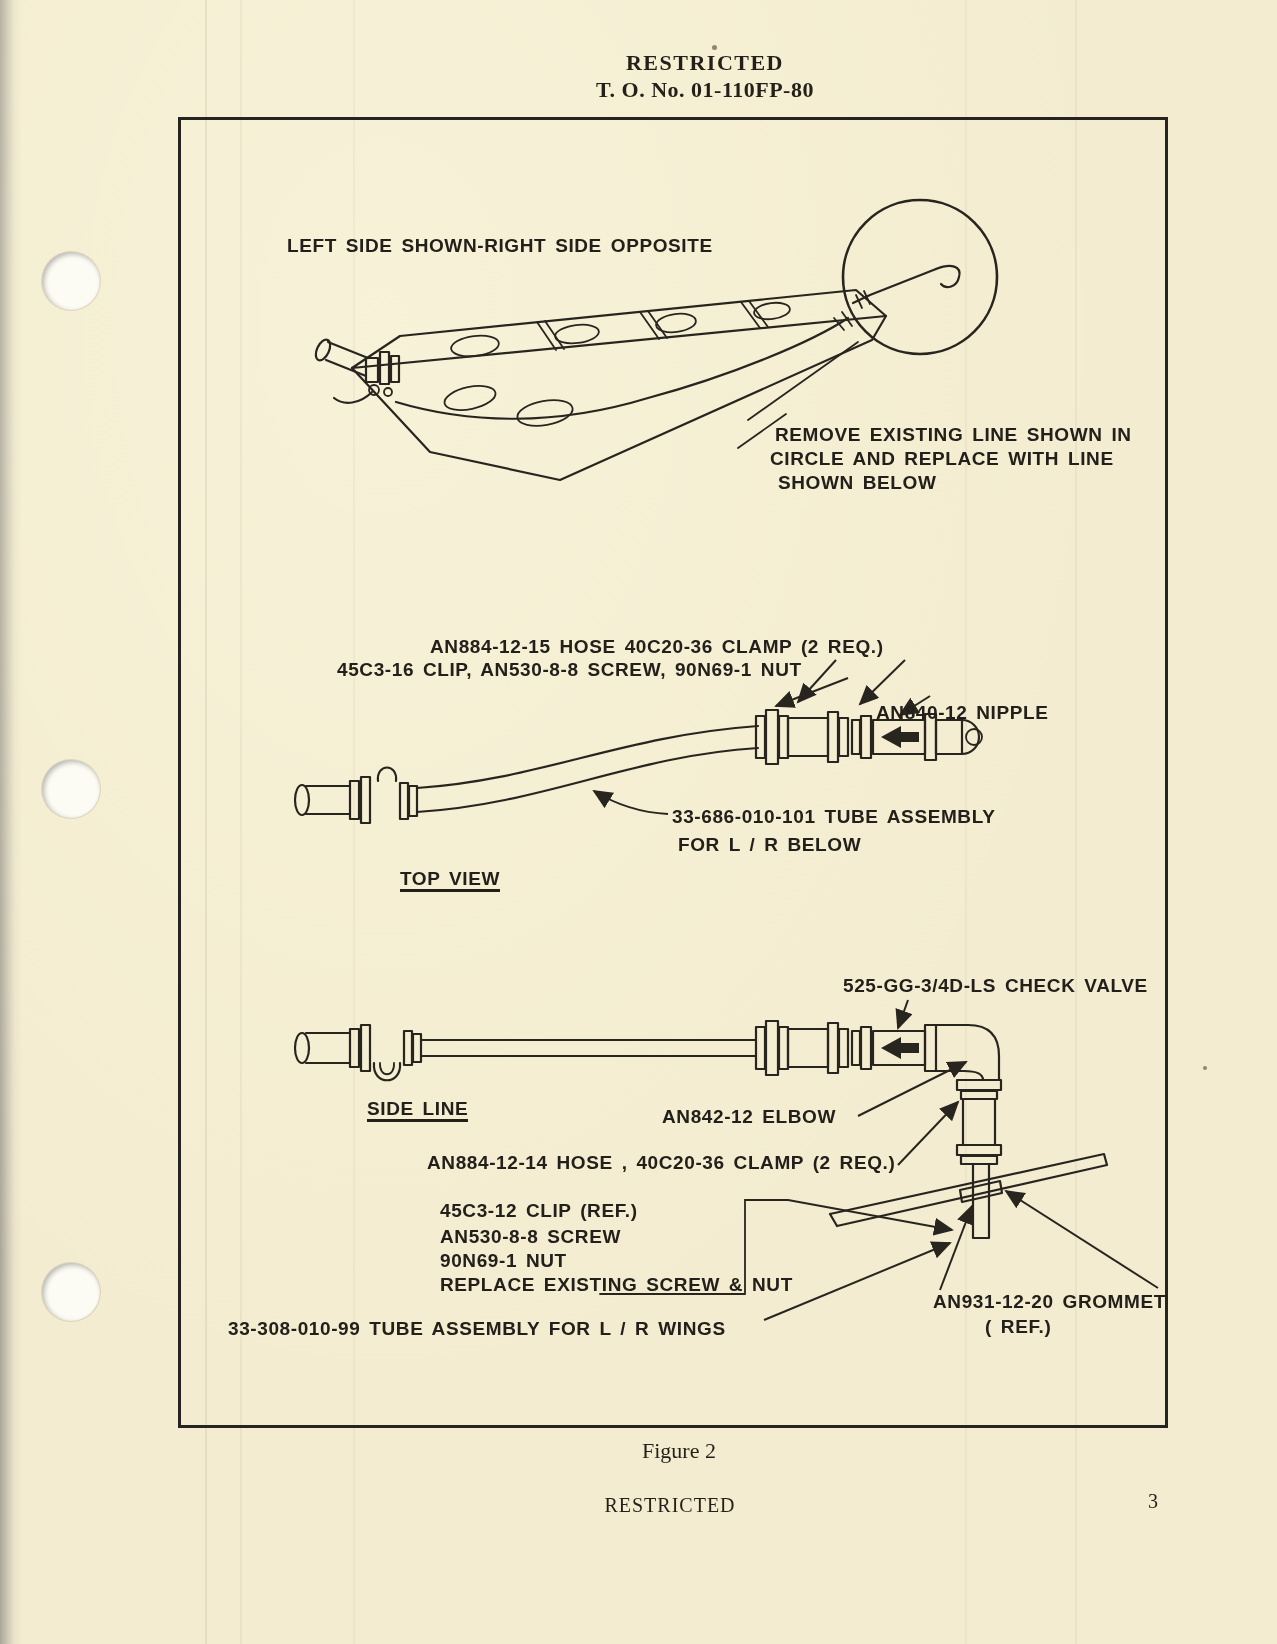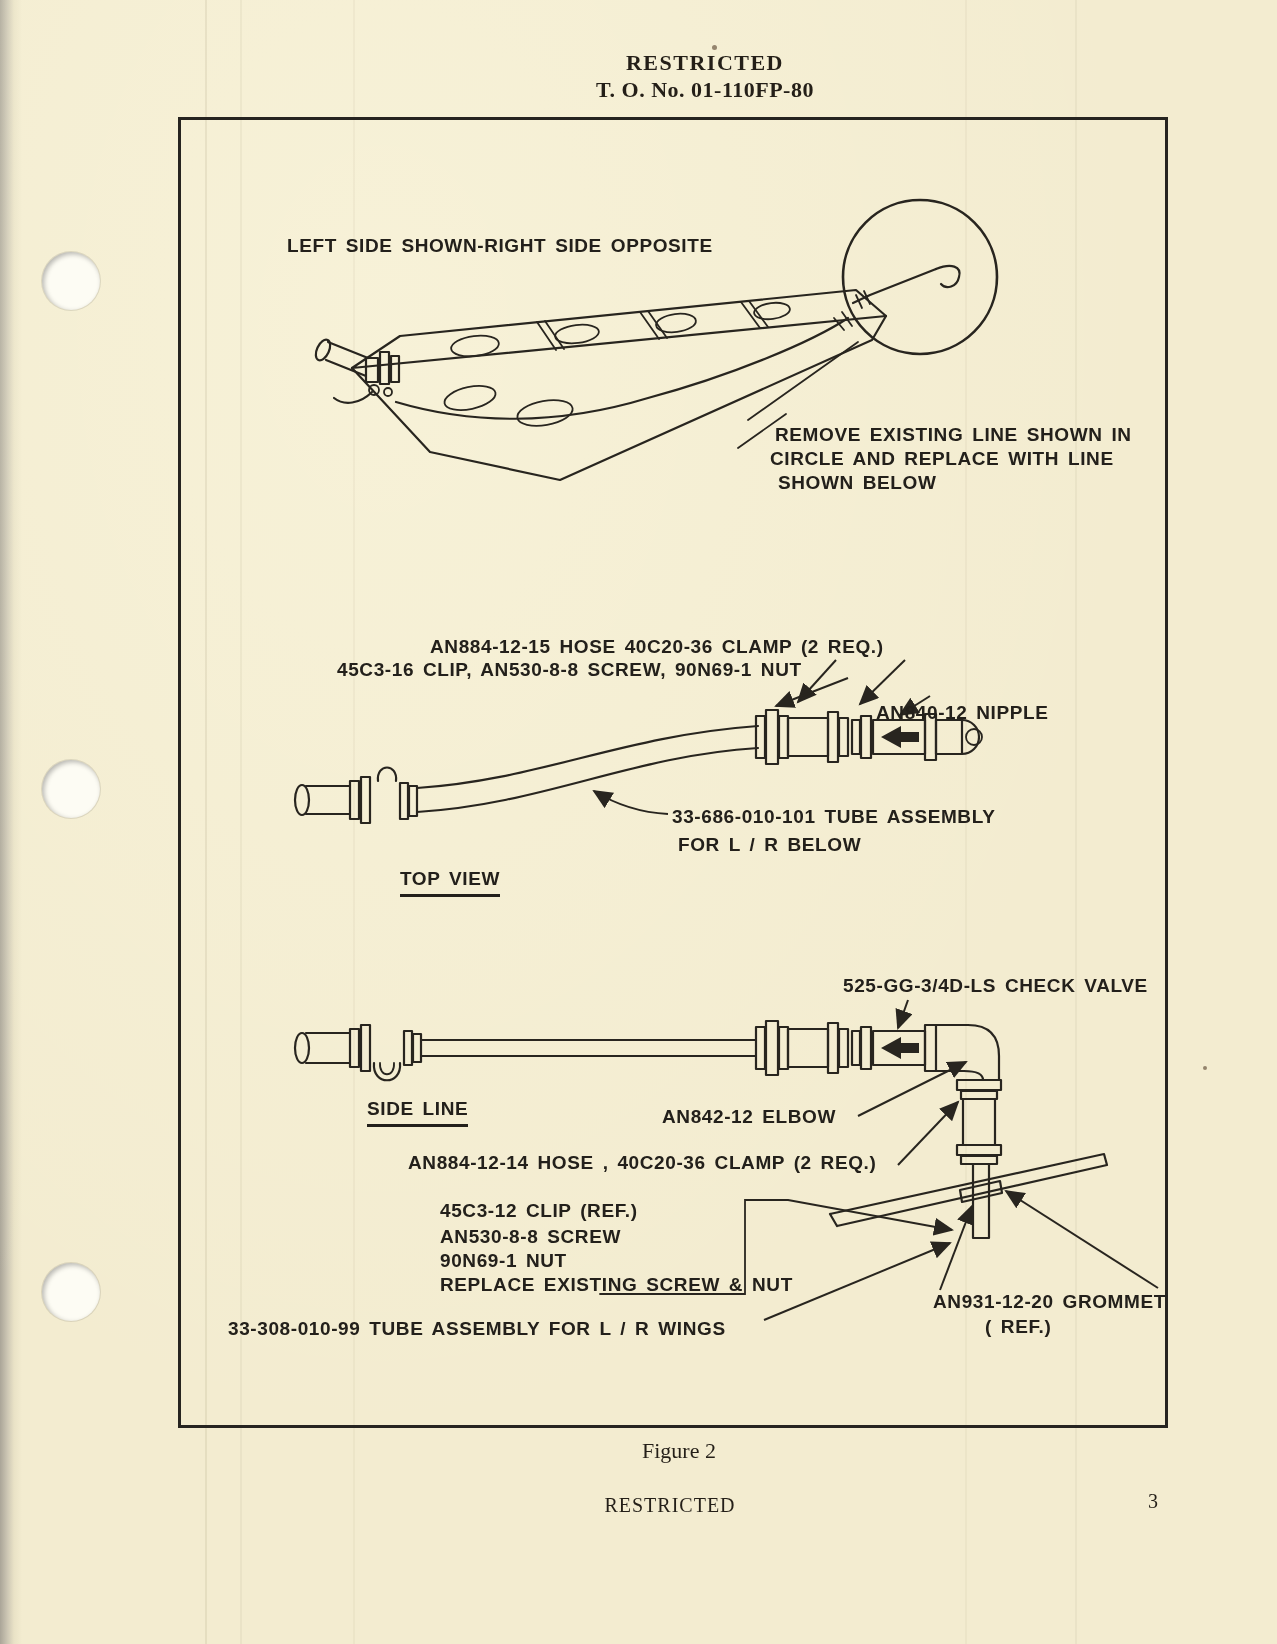--- a/index.html
+++ b/index.html
@@ -22,21 +22,21 @@
   .figure-border{
     position:absolute;left:178px;top:117px;width:984px;height:1305px;
     border:3px solid #262420;
   }
   .lbl{
     position:absolute;
     font:700 19px "Liberation Sans",sans-serif;
     letter-spacing:.6px;word-spacing:3px;
     color:#23201b;white-space:nowrap;
   }
-  .view-label{border-bottom:3px solid #23201b;padding-bottom:5px;}
+  .view-label{border-bottom:3px solid #23201b;}
   .serif{
     position:absolute;
     font-family:"Liberation Serif",serif;
     color:#241f18;white-space:nowrap;
   }
   .hdr{font-size:22px;font-weight:700;letter-spacing:1.5px;text-align:center;}
   svg{position:absolute;left:0;top:0;}
   .ln{stroke:#28251f;fill:none;stroke-width:2.2;stroke-linecap:round;stroke-linejoin:round;}
   .lnthin{stroke:#28251f;fill:none;stroke-width:1.8;stroke-linecap:round;}
   .ldr{stroke:#28251f;fill:none;stroke-width:2;marker-end:url(#ah);}
@@ -196,21 +196,21 @@
   <div class="lbl" style="left:678px;top:834px;">FOR L / R BELOW</div>
   <div class="lbl" style="left:400px;top:868px;">
     <span class="view-label">TOP VIEW</span>
   </div>
 
   <div class="lbl" style="left:843px;top:975px;">525-GG-3/4D-LS CHECK VALVE</div>
   <div class="lbl" style="left:367px;top:1098px;">
     <span class="view-label">SIDE LINE</span>
   </div>
   <div class="lbl" style="left:662px;top:1106px;">AN842-12 ELBOW</div>
-  <div class="lbl" style="left:408px;top:1152px;">AN884-12-14 HOSE , 40C20-36 CLAMP (2 REQ.)</div>
+  <div class="lbl" style="left:427px;top:1152px;">AN884-12-14 HOSE , 40C20-36 CLAMP (2 REQ.)</div>
 
   <div class="lbl" style="left:440px;top:1200px;">45C3-12 CLIP (REF.)</div>
   <div class="lbl" style="left:440px;top:1226px;">AN530-8-8 SCREW</div>
   <div class="lbl" style="left:440px;top:1250px;">90N69-1 NUT</div>
   <div class="lbl" style="left:440px;top:1274px;">REPLACE EXISTING SCREW &amp; NUT</div>
 
   <div class="lbl" style="left:933px;top:1291px;">AN931-12-20 GROMMET</div>
   <div class="lbl" style="left:985px;top:1316px;text-align:center;">( REF.)</div>
   <div class="lbl" style="left:228px;top:1318px;">33-308-010-99  TUBE ASSEMBLY FOR L / R WINGS</div>
 

